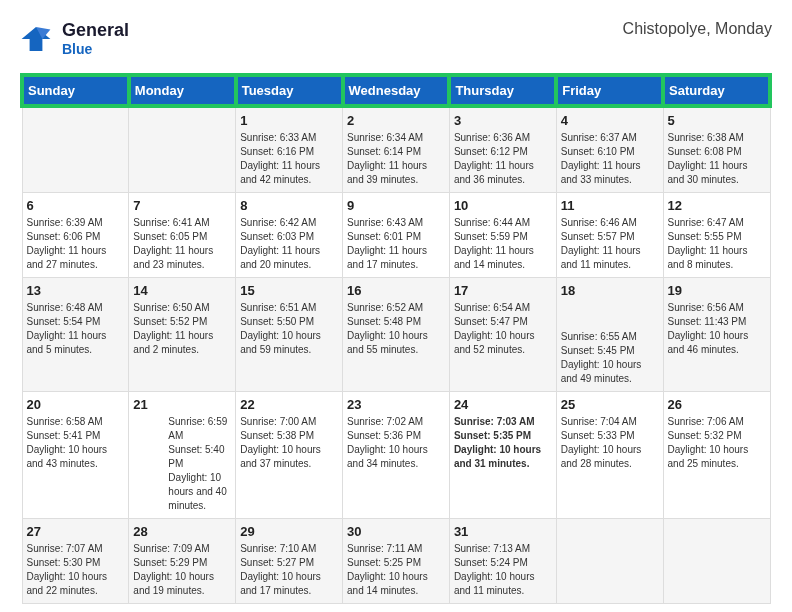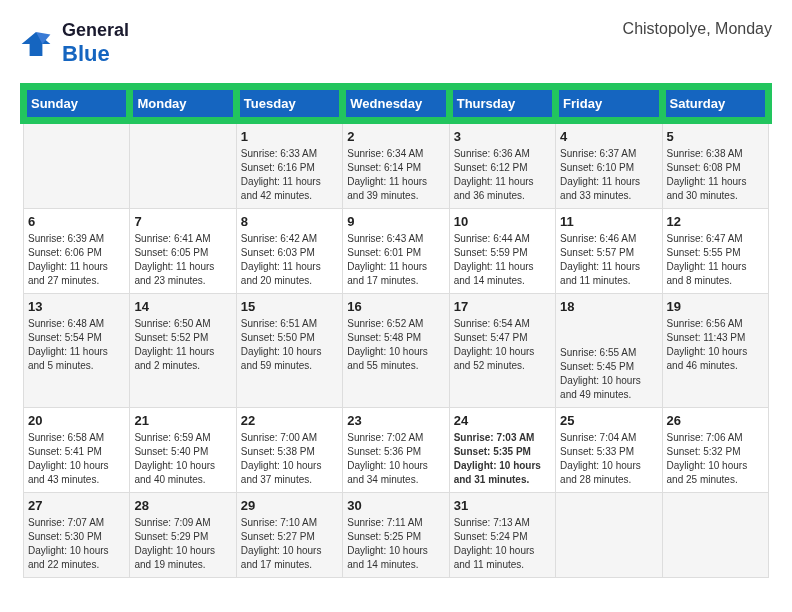--- a/index.html
+++ b/index.html
@@ -44,21 +44,21 @@
     }
     thead tr {
       background-color: #1565c0;
       color: #fff;
     }
     thead th {
       padding: 6px 4px;
       font-size: 13px;
       font-weight: bold;
       text-align: left;
-      border: 7px solid #22c55e;
+      border: 4px solid #22c55e;
     }
     tbody tr {
       vertical-align: top;
     }
     tbody tr:nth-child(odd) {
       background-color: #f5f5f5;
     }
     tbody tr:nth-child(even) {
       background-color: #fff;
     }
@@ -84,21 +84,21 @@
 <body>
 
 <div class="header">
   <div class="logo">
     <svg class="logo-bird" viewBox="0 0 40 40" xmlns="http://www.w3.org/2000/svg">
       <polygon points="20,5 38,20 28,20 28,35 12,35 12,20 2,20" fill="#1565c0"></polygon>
       <polygon points="20,5 38,8 28,20" fill="#3a7bd5"></polygon>
     </svg>
     <div>
       <div style="font-size:18px;font-weight:bold;color:#1a1a2e;">General</div>
-      <div style="font-size:22px;font-weight:bold;color:#1565c0;">Blue</div>
+      <div style="font-size:14px;font-weight:bold;color:#1565c0;">Blue</div>
     </div>
   </div>
   <div class="title-block">
     <div class="location">Chistopolye, Monday</div>
   </div>
 </div>
 
 <table>
   <thead>
     <tr>
@@ -236,21 +236,21 @@
       </tr>
       <tr>
         <td>
           <div class="day-num">20</div>
           <div class="day-info" style="white-space: pre-line;">Sunrise: 6:58 AM
 Sunset: 5:41 PM
 Daylight: 10 hours and 43 minutes.</div>
         </td>
         <td>
           <div class="day-num">21</div>
-          <div class="day-info" style="white-space: pre-line;">Sunrise: 6:59 AM
+          <div class="day-info" style="white-space: pre-line; margin-left: 35px;">Sunrise: 6:59 AM
 Sunset: 5:40 PM
 Daylight: 10 hours and 40 minutes.</div>
         </td>
         <td>
           <div class="day-num">22</div>
           <div class="day-info" style="white-space: pre-line;">Sunrise: 7:00 AM
 Sunset: 5:38 PM
 Daylight: 10 hours and 37 minutes.</div>
         </td>
         <td>

